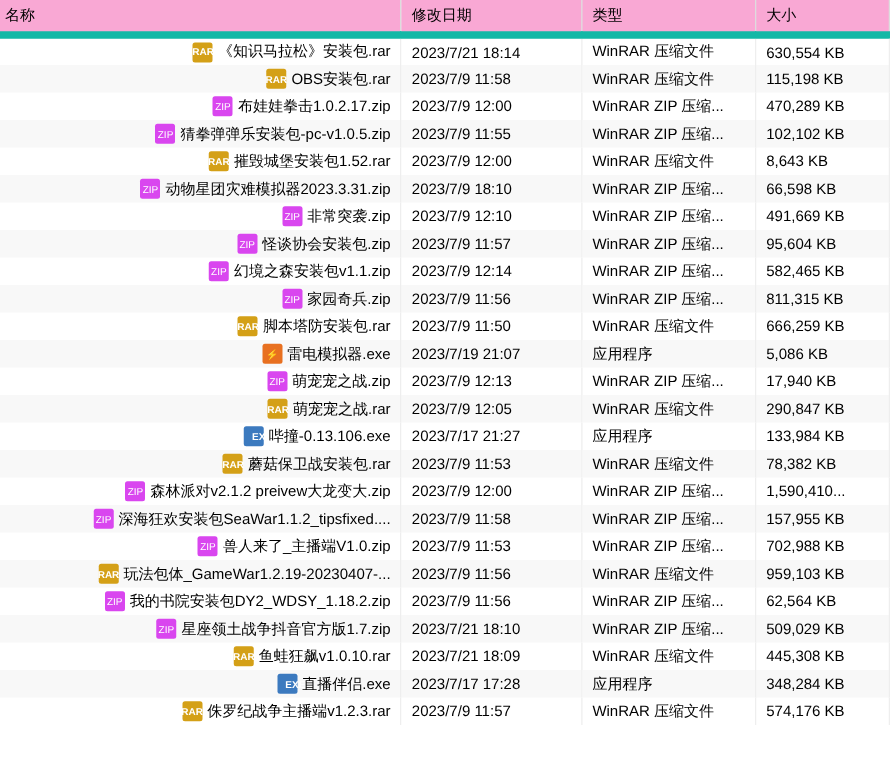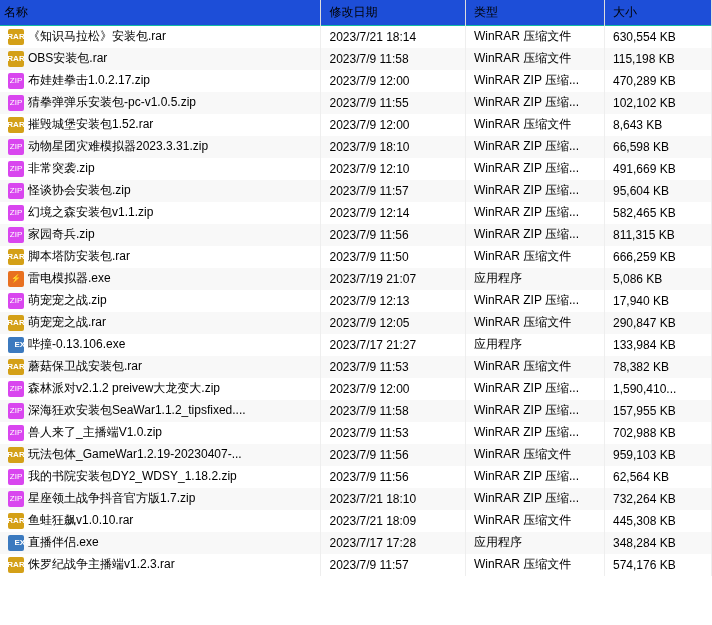--- a/index.html
+++ b/index.html
@@ -10,22 +10,22 @@
       color: #000000;
       width: 712px;
       height: 625px;
       overflow: hidden;
     }
     .file-table {
       width: 100%;
       border-collapse: collapse;
     }
     .file-table thead tr {
-      background: #1d4ed8;
-      border-bottom: 1px solid #14b8a6;
+      background: #f9a8d4;
+      border-bottom: 6px solid #14b8a6;
     }
     .file-table thead th {
       text-align: left;
       padding: 4px 8px;
       font-weight: normal;
       border-right: 1px solid #dddddd;
       white-space: nowrap;
       color: #000;
       font-size: 12px;
     }
@@ -47,20 +47,21 @@
       font-size: 12px;
     }
     .col-name { width: 300px; }
     .col-date { width: 135px; }
     .col-type { width: 130px; }
     .col-size { width: 100px; }
     .name-cell {
       display: flex;
       align-items: center;
       gap: 4px;
+      justify-content: flex-end;
     }
     .file-icon {
       width: 16px;
       height: 16px;
       flex-shrink: 0;
       display: inline-flex;
       align-items: center;
       justify-content: center;
       font-size: 11px;
     }
@@ -327,21 +328,21 @@
         </tr>
         <tr>
           <td class="col-name">
             <div class="name-cell">
     <span class="file-icon icon-zip">ZIP</span>
     <span>星座领土战争抖音官方版1.7.zip</span>
   </div>
           </td>
           <td class="col-date">2023/7/21 18:10</td>
           <td class="col-type">WinRAR ZIP 压缩...</td>
-          <td class="col-size">732,264 KB</td>
+          <td class="col-size">509,029 KB</td>
         </tr>
         <tr>
           <td class="col-name">
             <div class="name-cell">
     <span class="file-icon icon-rar">RAR</span>
     <span>鱼蛙狂飙v1.0.10.rar</span>
   </div>
           </td>
           <td class="col-date">2023/7/21 18:09</td>
           <td class="col-type">WinRAR 压缩文件</td>

